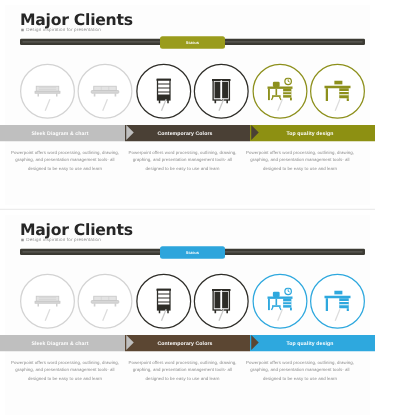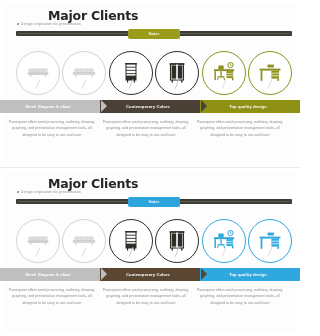--- a/index.html
+++ b/index.html
@@ -24,21 +24,20 @@
 
   
   .title {
     position: absolute;
     left: 12px; top: 4px;
     font-size: 12.5px;
     font-weight: bold;
     letter-spacing: -0.2px;
     color: #262626;
     font-family: "DejaVu Sans", sans-serif;
-    margin-left: 32px;
   }
   .subtitle-row {
     position: absolute;
     left: 13px; top: 18px;
     display: flex;
     align-items: center;
     gap: 2px;
   }
   .bullet {
     width: 2px; height: 2px;

